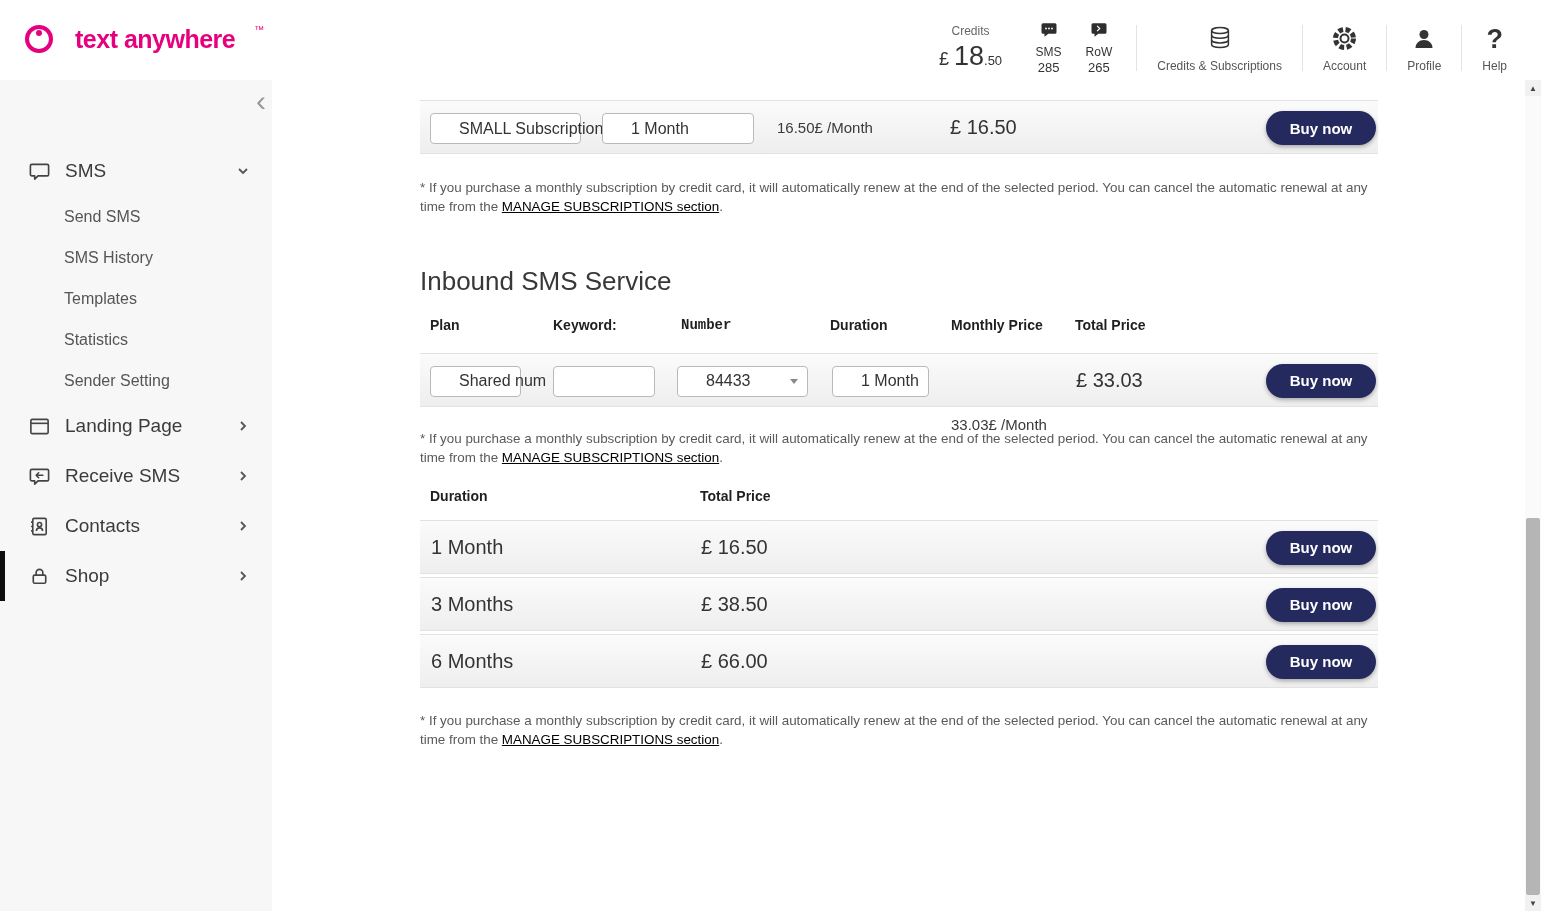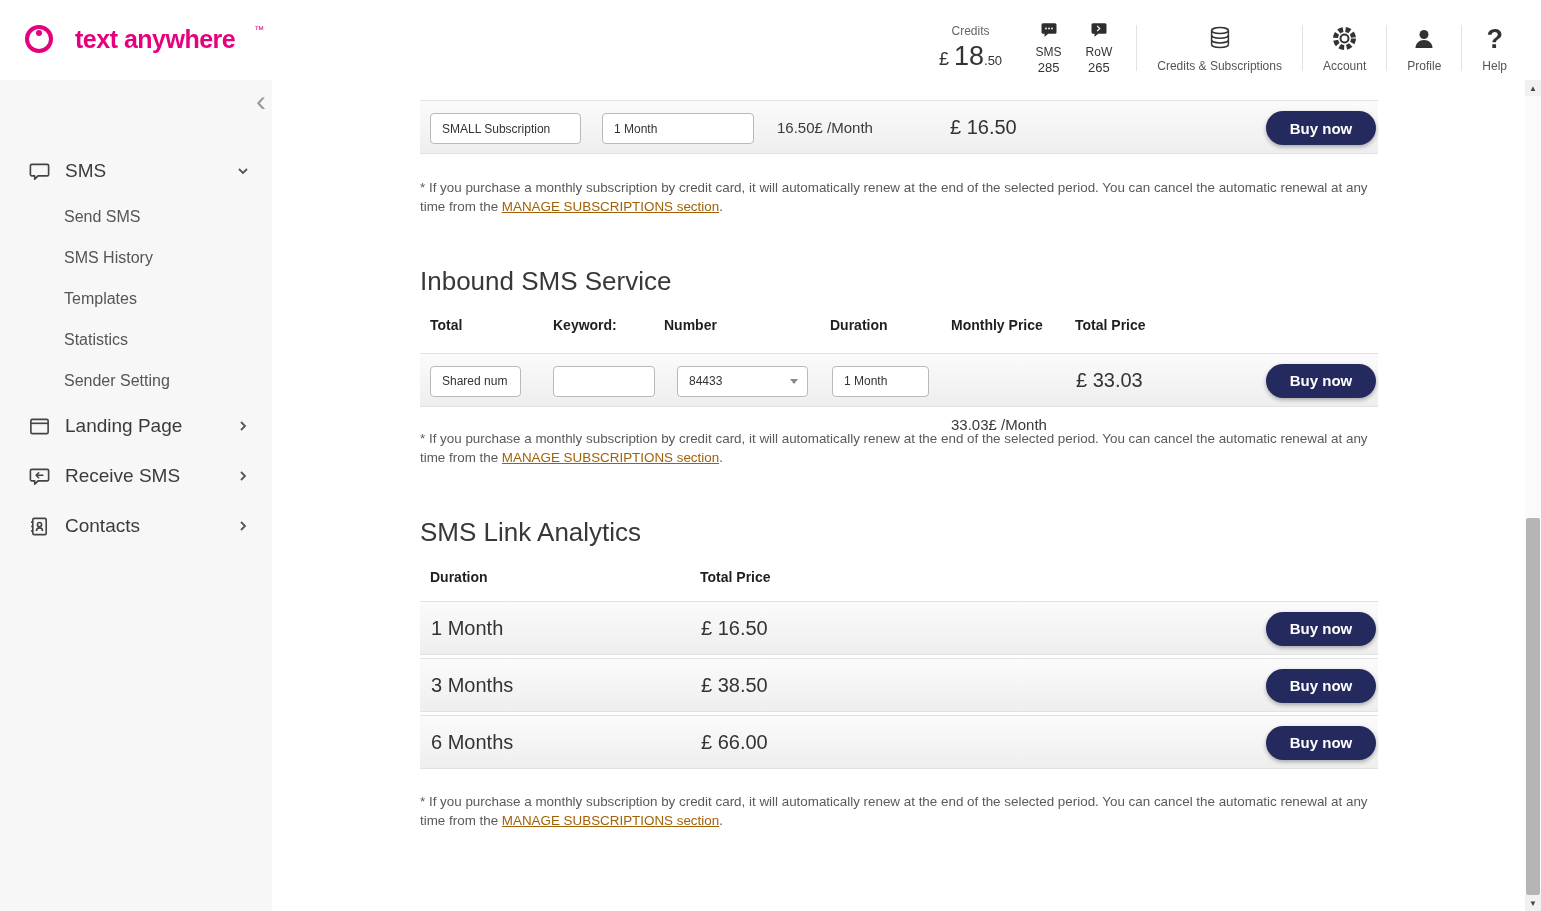--- a/index.html
+++ b/index.html
@@ -38,32 +38,32 @@
   .subnav-row { height:41px; display:flex; align-items:center; padding-left:64px; font-size:16px; color:#555; cursor:pointer; }
   .active-bar { position:absolute; left:0; top:0; width:5px; height:100%; background:#0d0d0d; }
 
   
   .main { position:absolute; left:272px; top:80px; right:16px; bottom:0; background:#fff; overflow:hidden; }
   .content { position:relative; margin-left:148px; width:958px; padding-top:20px; }
 
   .row-strip { position:relative; height:54px; background:linear-gradient(180deg,#fbfbfb 0%,#eeeeee 100%);
                border-top:1px solid #e2e2e2; border-bottom:1px solid #e2e2e2; }
   .sel { position:absolute; top:12px; height:31px; background:#fff; border:1px solid #b9b9b9; border-radius:4px;
-         font-size:12px; color:#333; display:flex; align-items:center; padding:0 11px; cursor:pointer; white-space:nowrap; }
+         font-size:16px; color:#333; display:flex; align-items:center; padding:0 28px; cursor:pointer; white-space:nowrap; }
   .sel .caret { position:absolute; right:9px; width:0; height:0; border-left:4px solid transparent;
                 border-right:4px solid transparent; border-top:5px solid #888; }
   .txt-input { position:absolute; top:12px; height:31px; background:#fff; border:1px solid #b9b9b9; border-radius:4px;
                padding:0 8px; font-size:13px; font-family:inherit; color:#333; outline:none; }
   .mprice { position:absolute; top:18px; font-size:15px; color:#3a3a3a; white-space:nowrap; }
   .tprice { position:absolute; top:15px; font-size:20px; color:#333; white-space:nowrap; }
   .buy-btn { position:absolute; left:846px; top:10px; width:110px; height:34px; background:#252a5e; color:#fff;
              border:none; border-radius:17px; font-size:15px; font-weight:bold; cursor:pointer;
              font-family:inherit; box-shadow:0 2px 4px rgba(0,0,0,0.3); }
   .disclaimer { margin-top:24px; font-size:13.4px; color:#5a5a5a; line-height:1.45; width:958px; }
-  .mslink { color:#a16207; text-decoration:underline; cursor:pointer; }
+  .mslink { color:#000000; text-decoration:underline; cursor:pointer; }
   .section-title { margin-top:47px; font-size:26px; font-weight:400; color:#383838; line-height:34px; }
   .thead { position:relative; height:17px; font-size:14px; font-weight:bold; color:#1f1f1f; }
   .thead .th { position:absolute; top:0; white-space:nowrap; }
   .thead.inbound { margin-top:19px; }
   .thead.analytics { margin-top:20px; }
   .row-strip.sub-row { }
   .row-strip.inbound-row { margin-top:19px; }
   .row-strip.an-row { }
   .an-row .dur { position:absolute; left:11px; top:15px; font-size:20px; color:#333; }
   .an-row .price { position:absolute; left:281px; top:15px; font-size:20px; color:#333; }
@@ -253,20 +253,35 @@
           </svg>
         </span>
         <span>Contacts</span>
         <span class="chev">
           <svg width="14" height="14" viewBox="0 0 14 14" fill="none" stroke="#555" stroke-width="1.8">
               <path d="M5 3l4 4-4 4"></path>
             </svg>
         </span>
       </div>
 
+      <div class="nav-row">
+        <span class="active-bar"></span>
+        <span class="nicon">
+          <svg width="23" height="23" viewBox="0 0 24 24" fill="none" stroke="#444" stroke-width="1.7">
+            <rect x="5.5" y="10.5" width="13" height="8.5" rx="1.5"></rect>
+            <path d="M8.5 10.5V8a3.5 3.5 0 0 1 7 0v2.5"></path>
+          </svg>
+        </span>
+        <span>Shop</span>
+        <span class="chev">
+          <svg width="14" height="14" viewBox="0 0 14 14" fill="none" stroke="#555" stroke-width="1.8">
+              <path d="M5 3l4 4-4 4"></path>
+            </svg>
+        </span>
+      </div>
 
     </nav>
   </aside>
 
   <main class="main">
     <div class="content">
 
       <div class="row-strip sub-row">
         <div class="sel" style="left:10px; width:151px;">
           <span>SMALL Subscription</span>
@@ -277,23 +292,23 @@
         <div class="mprice" style="left:357px;">16.50£ /Month</div>
         <div class="tprice" style="left:530px;">£ 16.50</div>
         <button class="buy-btn">Buy now</button>
       </div>
 
       <p class="disclaimer"><span>* If you purchase a monthly subscription by credit card, it will automatically renew at the end of the selected period. You can cancel the automatic renewal at any time from the </span><span class="mslink">MANAGE SUBSCRIPTIONS section</span><span>.</span></p>
 
       <h2 class="section-title">Inbound SMS Service</h2>
 
       <div class="thead inbound">
-        <span class="th" style="left:10px;">Total</span>
+        <span class="th" style="left:10px;">Plan</span>
         <span class="th" style="left:133px;">Keyword:</span>
-        <span class="th" style="left:244px;">Number</span>
+        <span class="th" style="left:261px;font-family:Liberation Mono, monospace;">Number</span>
         <span class="th" style="left:410px;">Duration</span>
         <span class="th" style="left:531px;">Monthly Price</span>
         <span class="th" style="left:655px;">Total Price</span>
       </div>
 
       <div class="row-strip inbound-row">
         <div class="sel" style="left:10px; width:91px;">
           <span>Shared num</span>
         </div>
         <input class="txt-input" style="left: 133px; width: 102px;" type="text" value="">
@@ -304,21 +319,20 @@
         <div class="sel" style="left:412px; width:97px;">
           <span>1 Month</span>
         </div>
         <div class="mprice" style="left:531px;margin-top:44px;">33.03£ /Month</div>
         <div class="tprice" style="left:656px;">£ 33.03</div>
         <button class="buy-btn">Buy now</button>
       </div>
 
       <p class="disclaimer disc-2"><span>* If you purchase a monthly subscription by credit card, it will automatically renew at the end of the selected period. You can cancel the automatic renewal at any time from the </span><span class="mslink">MANAGE SUBSCRIPTIONS section</span><span>.</span></p>
 
-      <h2 class="section-title">SMS Link Analytics</h2>
 
       <div class="thead analytics">
         <span class="th" style="left:10px;">Duration</span>
         <span class="th" style="left:280px;">Total Price</span>
       </div>
 
       <div class="row-strip an-row an-first">
         <span class="dur">1 Month</span>
         <span class="price">£ 16.50</span>
         <button class="buy-btn">Buy now</button>

